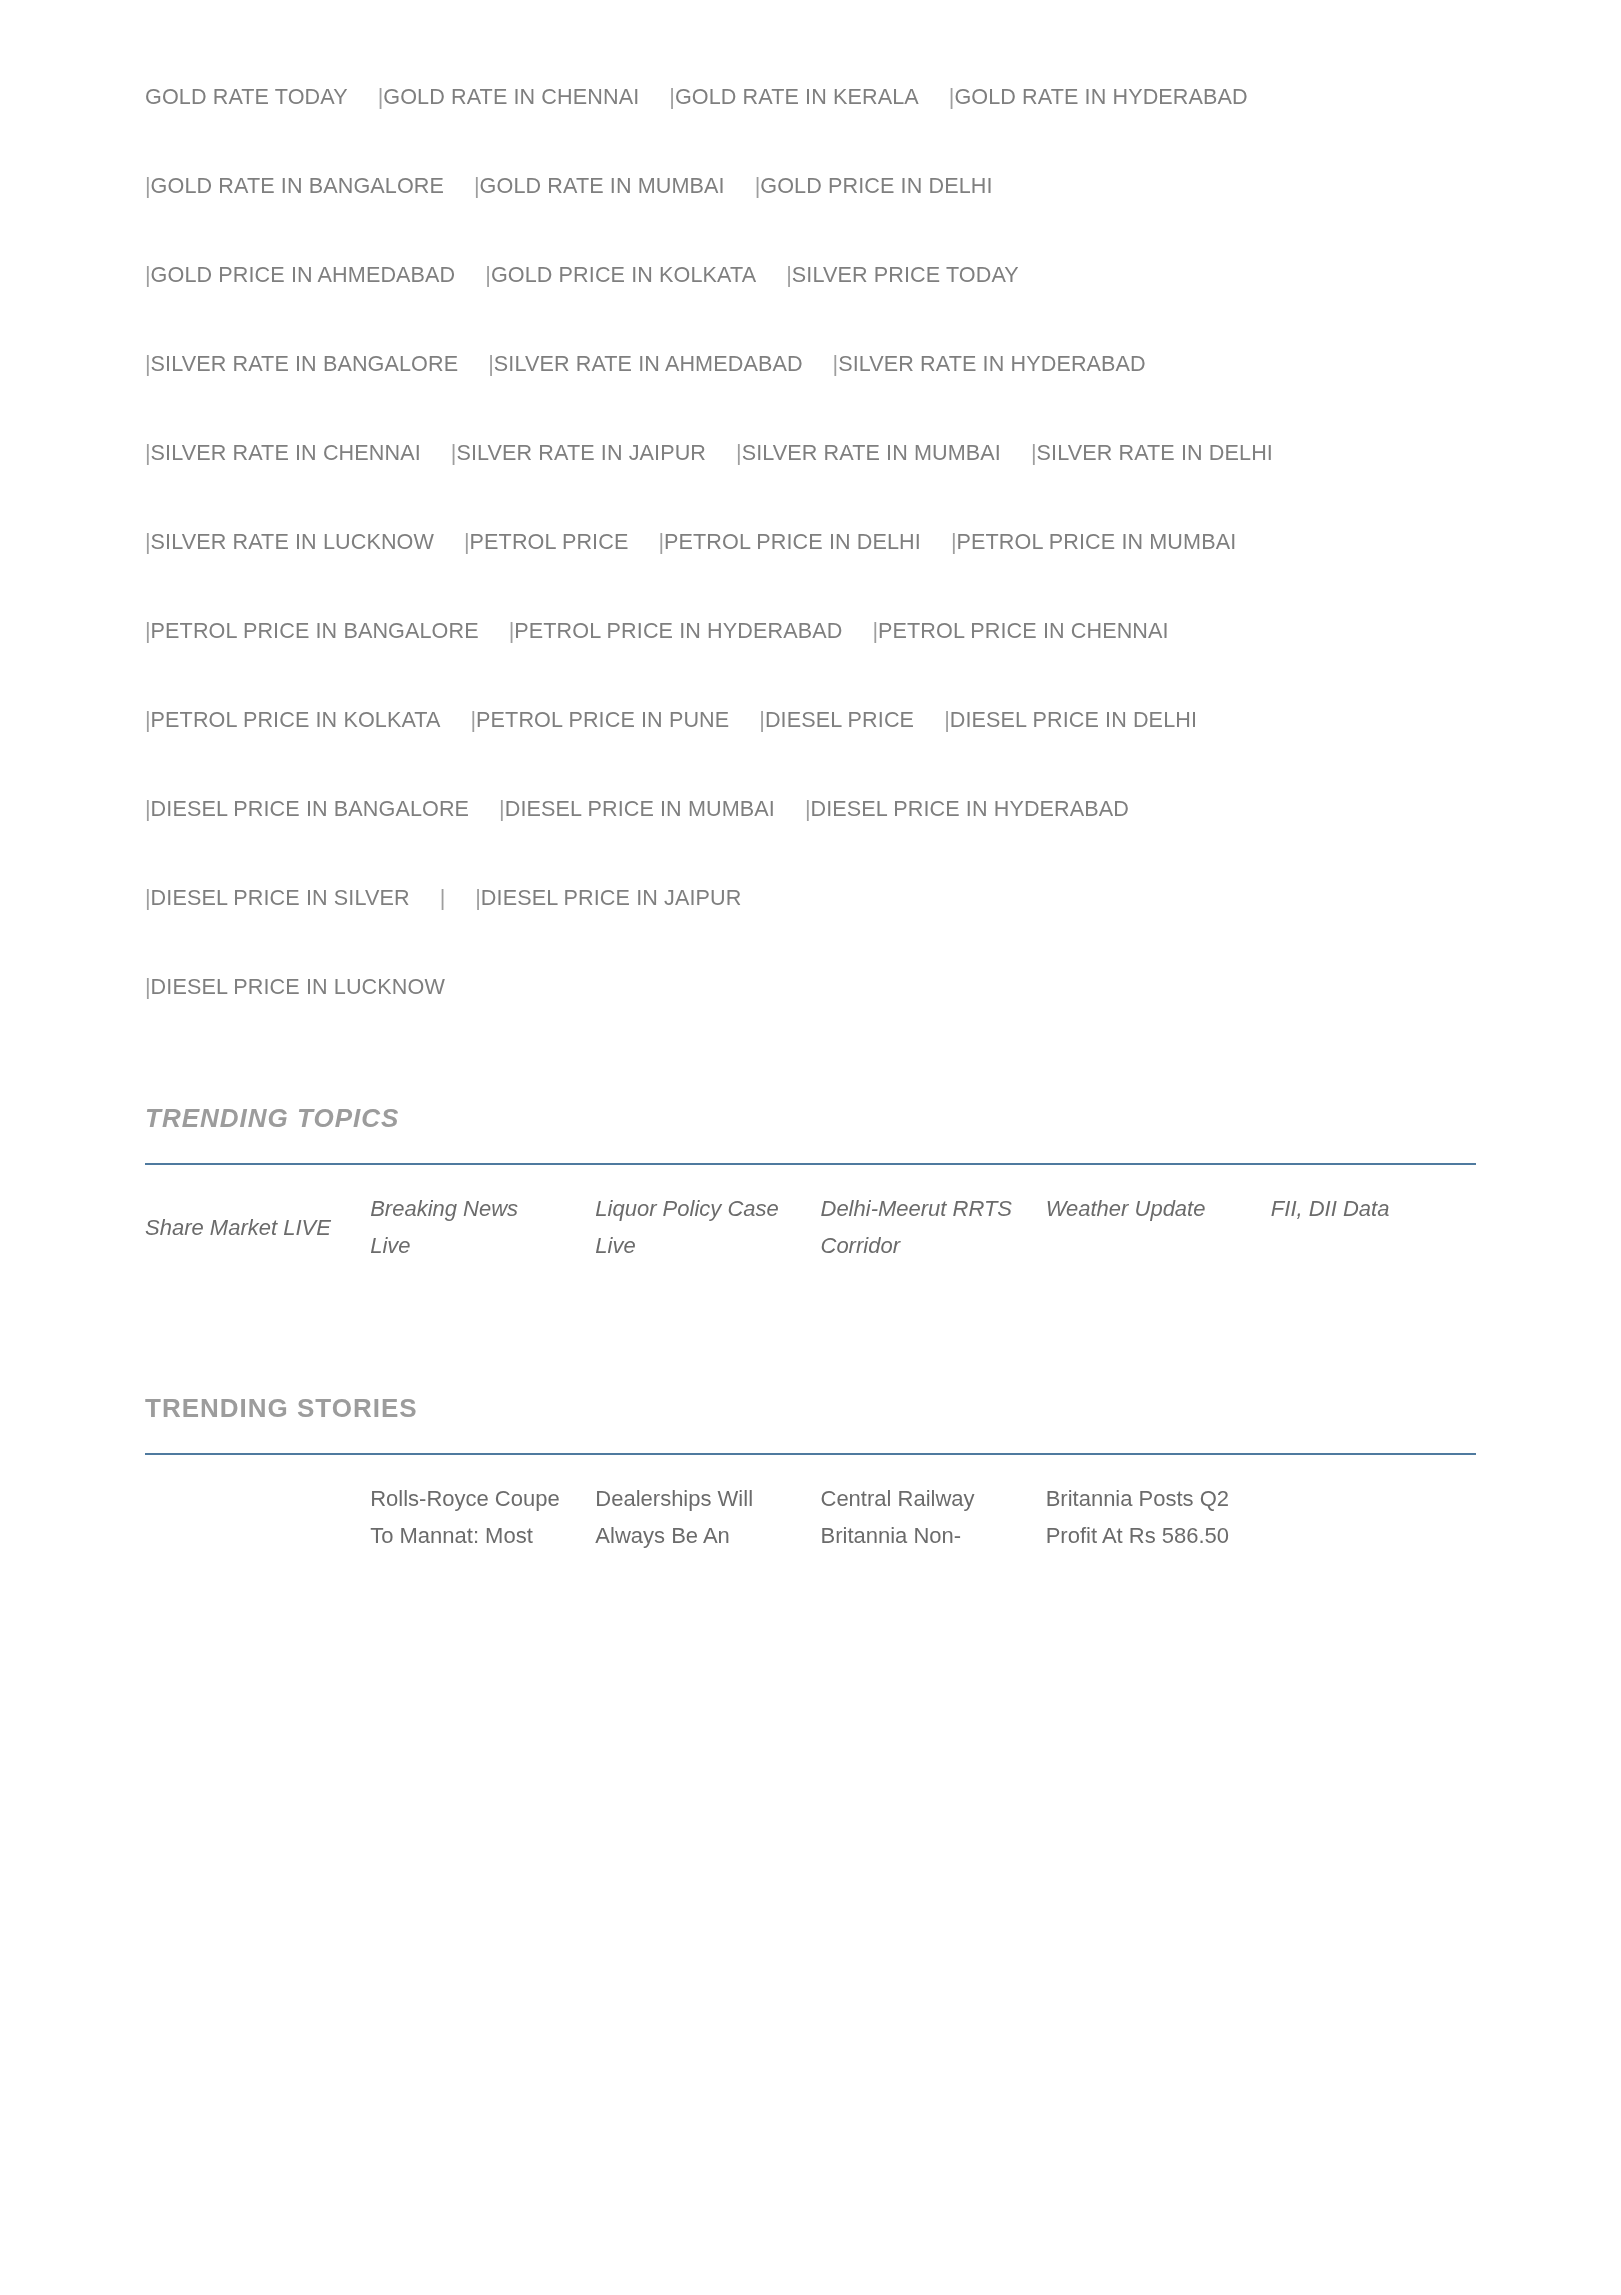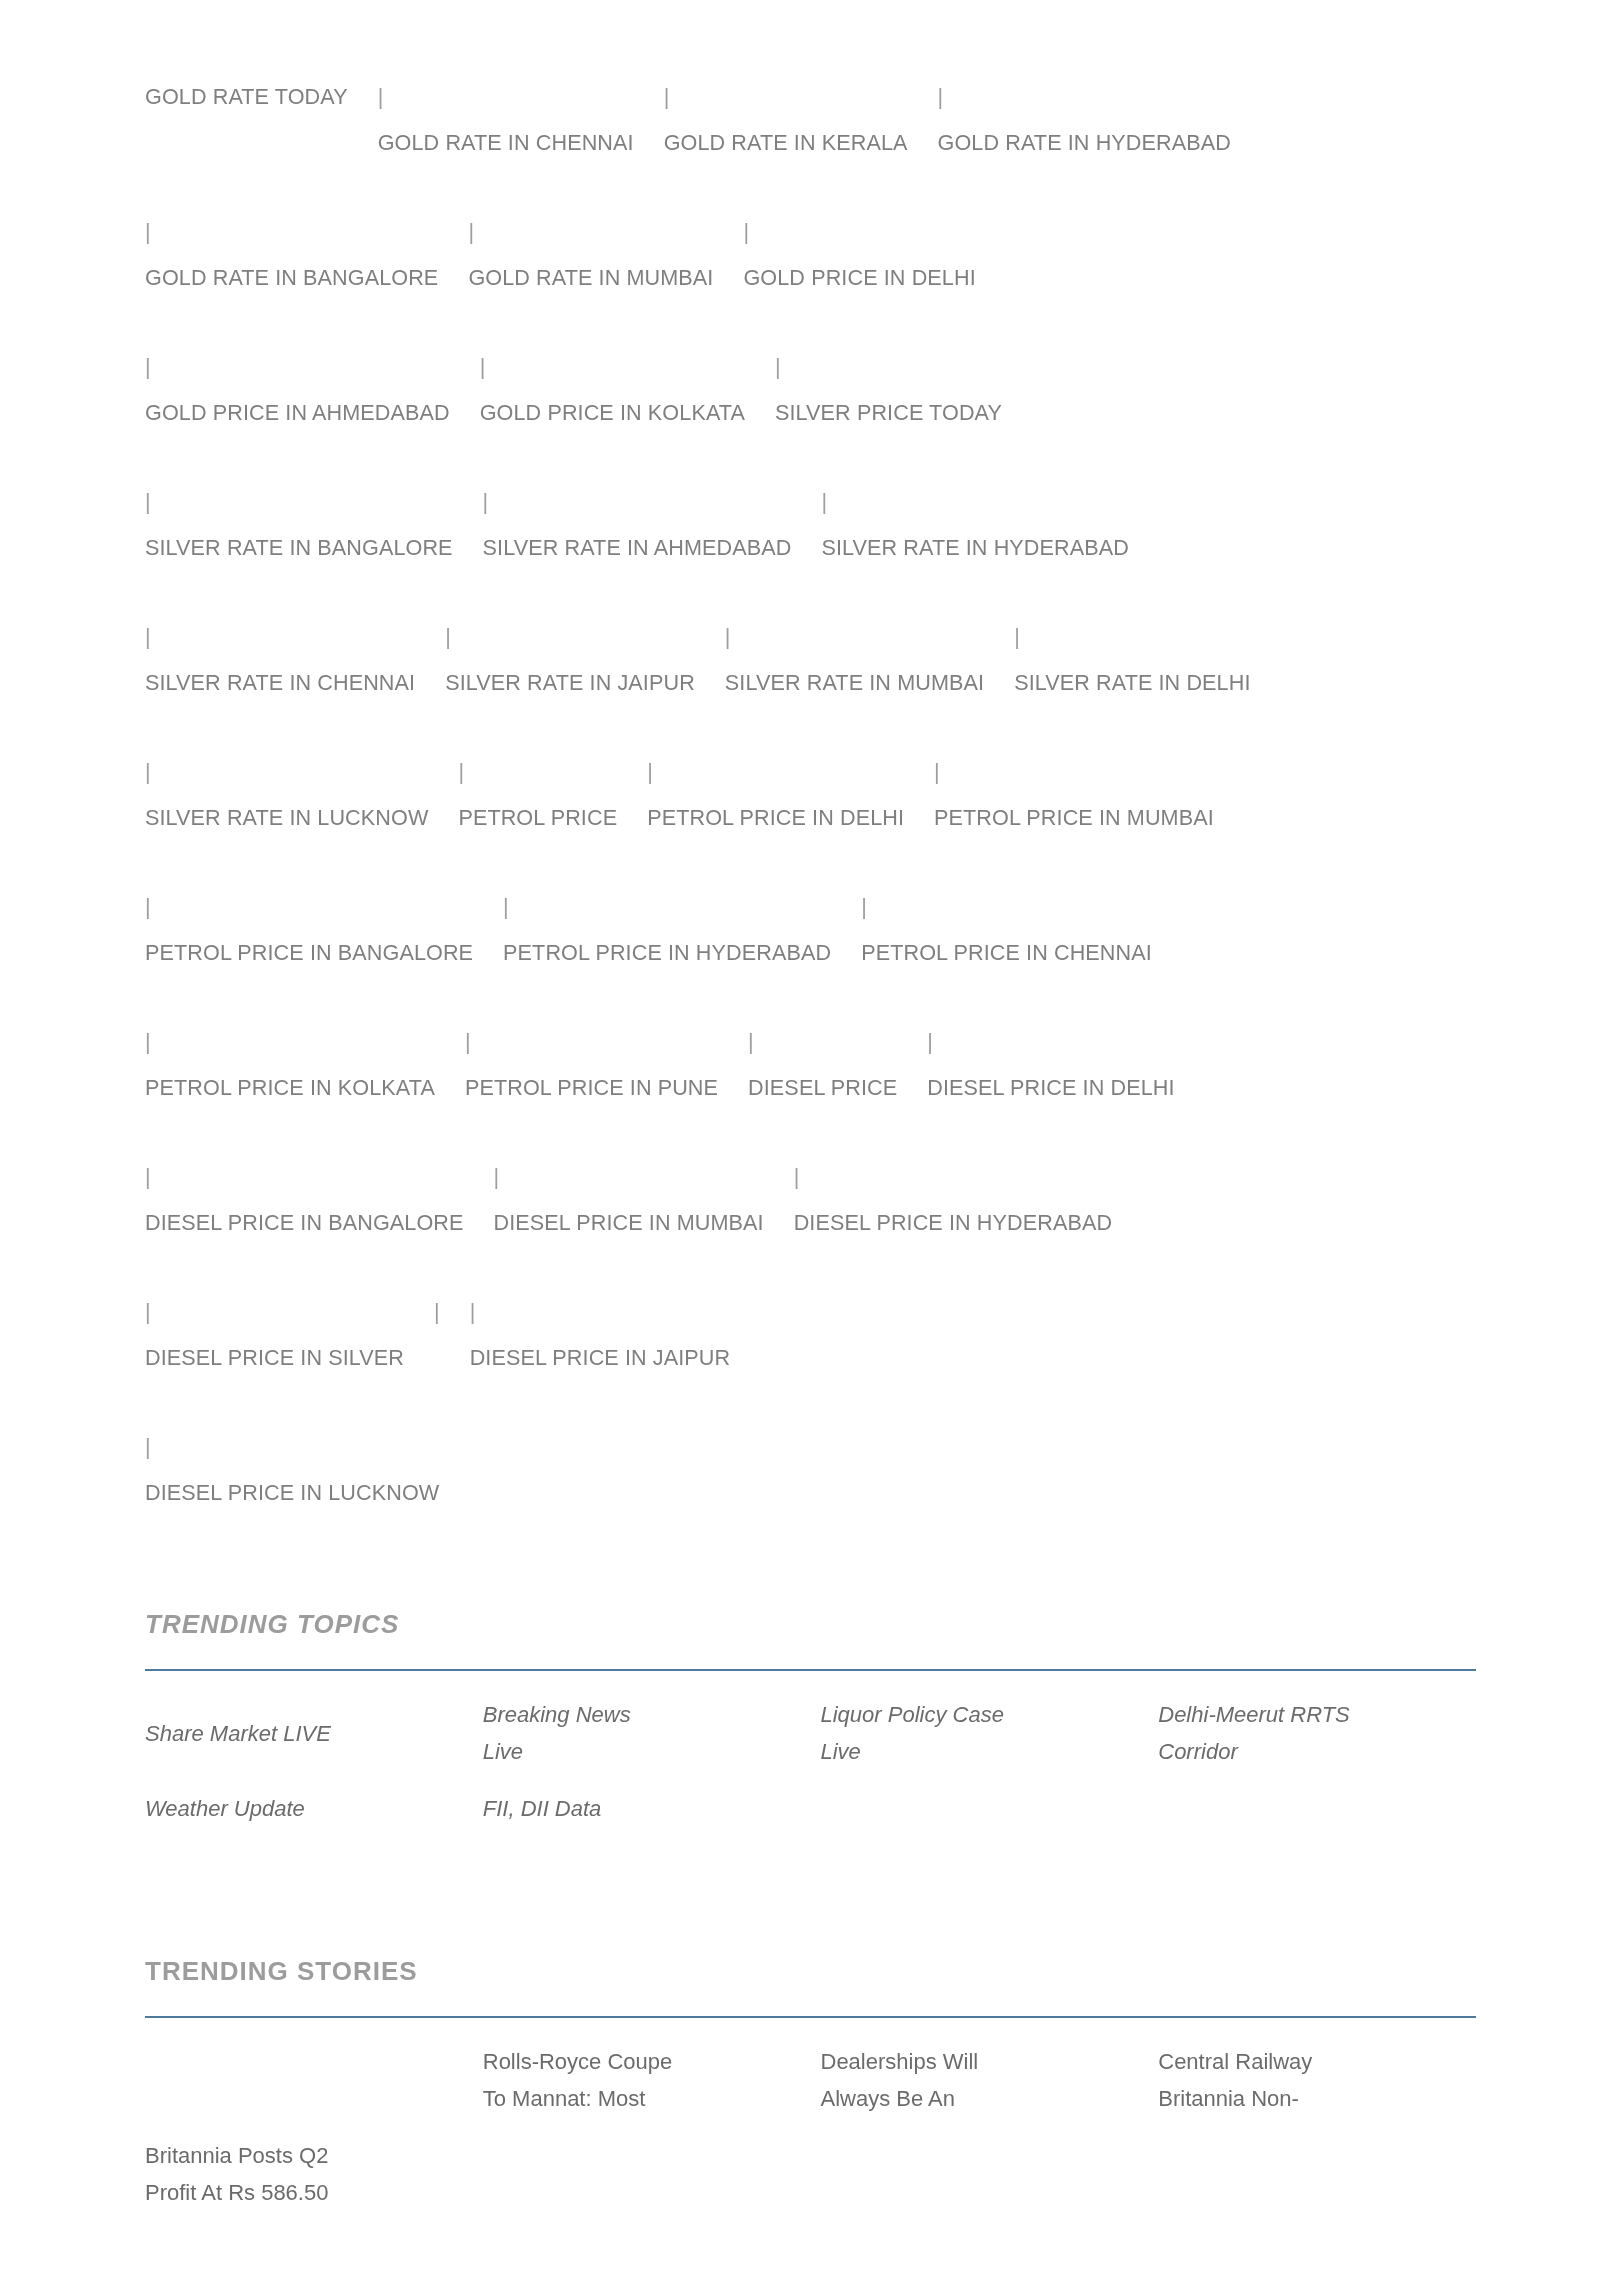--- a/index.html
+++ b/index.html
@@ -16,21 +16,21 @@
     padding-top: 74px;
   }
 
   
   .link-row {
     display: flex;
     flex-wrap: nowrap;
     gap: 30px;
     margin-bottom: 43px;
   }
-  .link-unit { display: flex; flex-direction: column; }
+  .link-unit { display: flex; flex-direction: row; }
   .unit-line {
     height: 46px;
     line-height: 46px;
     white-space: nowrap;
     font-size: 21.6px;
   }
   a.rate-link {
     color: #7f7f7f;
     text-decoration: none;
     letter-spacing: 0.1px;
@@ -49,21 +49,21 @@
     letter-spacing: 1px;
     line-height: 33px;
   }
   .divider {
     height: 2.6px;
     background: #4f7a9f;
     margin-top: 27.5px;
   }
   .trend-grid {
     display: grid;
-    grid-template-columns: repeat(4, 1fr);
+    grid-template-columns: repeat(6, 1fr);
     column-gap: 18.3px;
     row-gap: 79px;
     margin-top: 25px;
     gap: 20px;
   }
   .cell { display: flex; flex-direction: column; justify-content: flex-start; }
   .cell.center { justify-content: center; }
   .cell-line { font-size: 22px; line-height: 37px; color: #6b6b6b; }
   a.cell-link {
     color: #6b6b6b;

